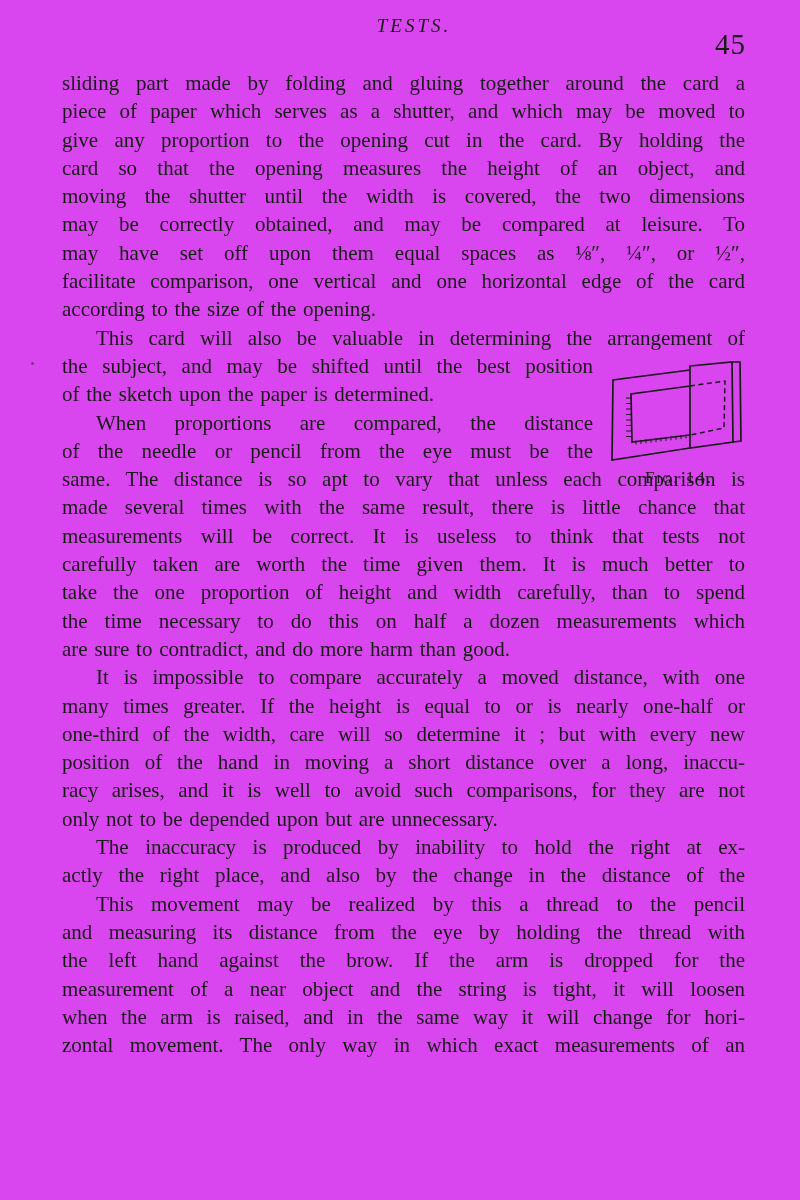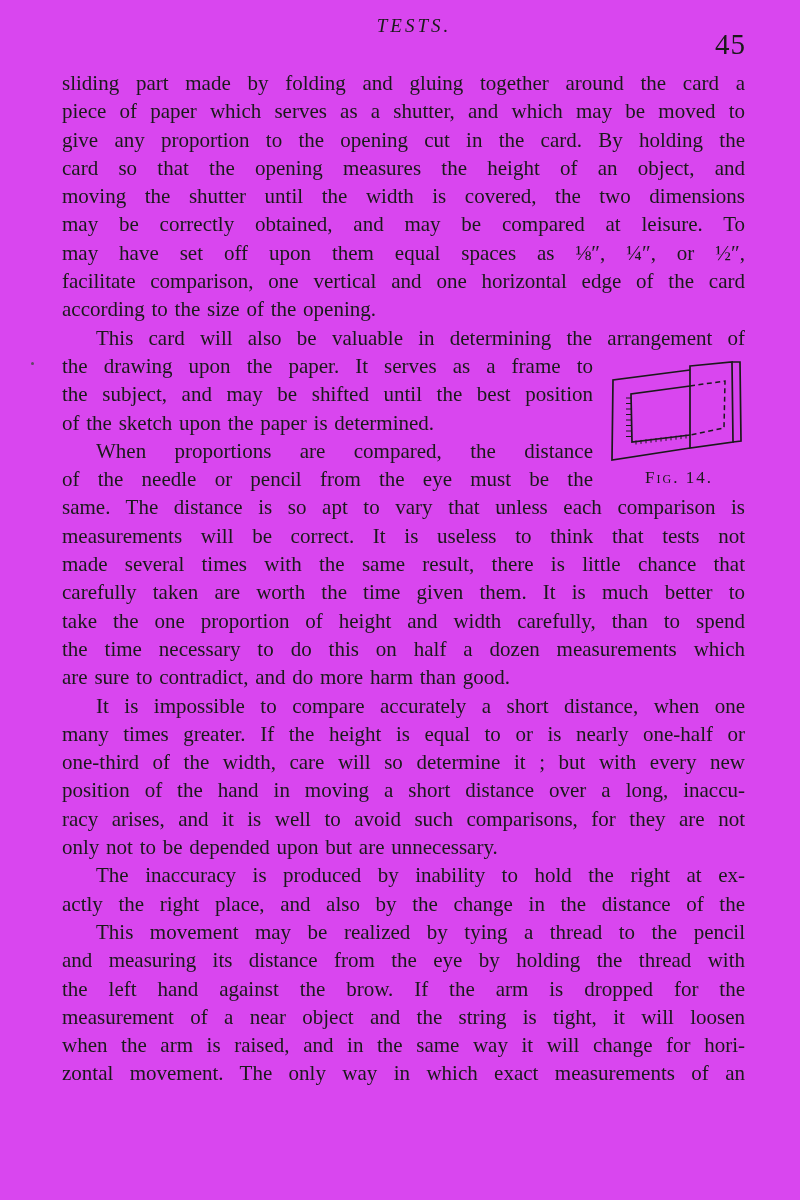--- a/index.html
+++ b/index.html
@@ -94,49 +94,48 @@
         <div class="line">give any proportion to the opening cut in the card.  By holding the</div>
         <div class="line">card so that the opening measures the height of an object, and</div>
         <div class="line">moving the shutter until the width is covered, the two dimensions</div>
         <div class="line">may be correctly obtained, and may be compared at leisure.  To</div>
         <div class="line">may have set off upon them equal spaces as ⅛″, ¼″, or ½″,</div>
         <div class="line">facilitate comparison, one vertical and one horizontal edge of the card</div>
         <div class="line endpara">according to the size of the opening.</div>
       </div>
       <div class="para">
         <div class="line indent">This card will also be valuable in determining the arrangement of</div>
-        <div class="line" style="padding-right: 152px;">the drawing upon the paper.  It serves as a frame to</div>
         <div class="line" style="padding-right: 152px;">the subject, and may be shifted until the best position</div>
         <div class="line endpara">of the sketch upon the paper is determined.</div>
       </div>
       <div class="para">
         <div class="line indent" style="padding-right: 152px;">When proportions are compared, the distance</div>
         <div class="line" style="padding-right: 152px;">of the needle or pencil from the eye must be the</div>
         <div class="line">same.  The distance is so apt to vary that unless each comparison is</div>
+        <div class="line">made several times with the same result, there is little chance that</div>
         <div class="line">measurements will be correct.  It is useless to think that tests not</div>
-        <div class="line">made several times with the same result, there is little chance that</div>
         <div class="line">carefully taken are worth the time given them.  It is much better to</div>
         <div class="line">take the one proportion of height and width carefully, than to spend</div>
         <div class="line">the time necessary to do this on half a dozen measurements which</div>
         <div class="line endpara">are sure to contradict, and do more harm than good.</div>
       </div>
       <div class="para">
-        <div class="line indent">It is impossible to compare accurately a short distance, when one</div>
+        <div class="line indent">It is impossible to compare accurately a moved distance, with one</div>
         <div class="line">many times greater.  If the height is equal to or is nearly one-half or</div>
         <div class="line">one-third of the width, care will so determine it ;  but with every new</div>
         <div class="line">position of the hand in moving a short distance over a long, inaccu-</div>
         <div class="line">racy arises, and it is well to avoid such comparisons, for they are not</div>
         <div class="line endpara">only not to be depended upon but are unnecessary.</div>
       </div>
       <div class="para">
         <div class="line indent">The inaccuracy is produced by inability to hold the right at ex-</div>
         <div class="line">actly the right place, and also by the change in the distance of the</div>
       </div>
       <div class="para">
-        <div class="line indent">This movement may be realized by tying a thread to the pencil</div>
+        <div class="line indent">This movement may be realized by this a thread to the pencil</div>
         <div class="line">and measuring its distance from the eye by holding the thread with</div>
         <div class="line">the left hand against the brow.  If the arm is dropped for the</div>
         <div class="line">measurement of a near object and the string is tight, it will loosen</div>
         <div class="line">when the arm is raised, and in the same way it will change for hori-</div>
         <div class="line">zontal movement.  The only way in which exact measurements of an</div>
       </div>
     </div>
 
   <figure class="figure14">
     <svg width="160" height="107" viewBox="0 0 160 107">

